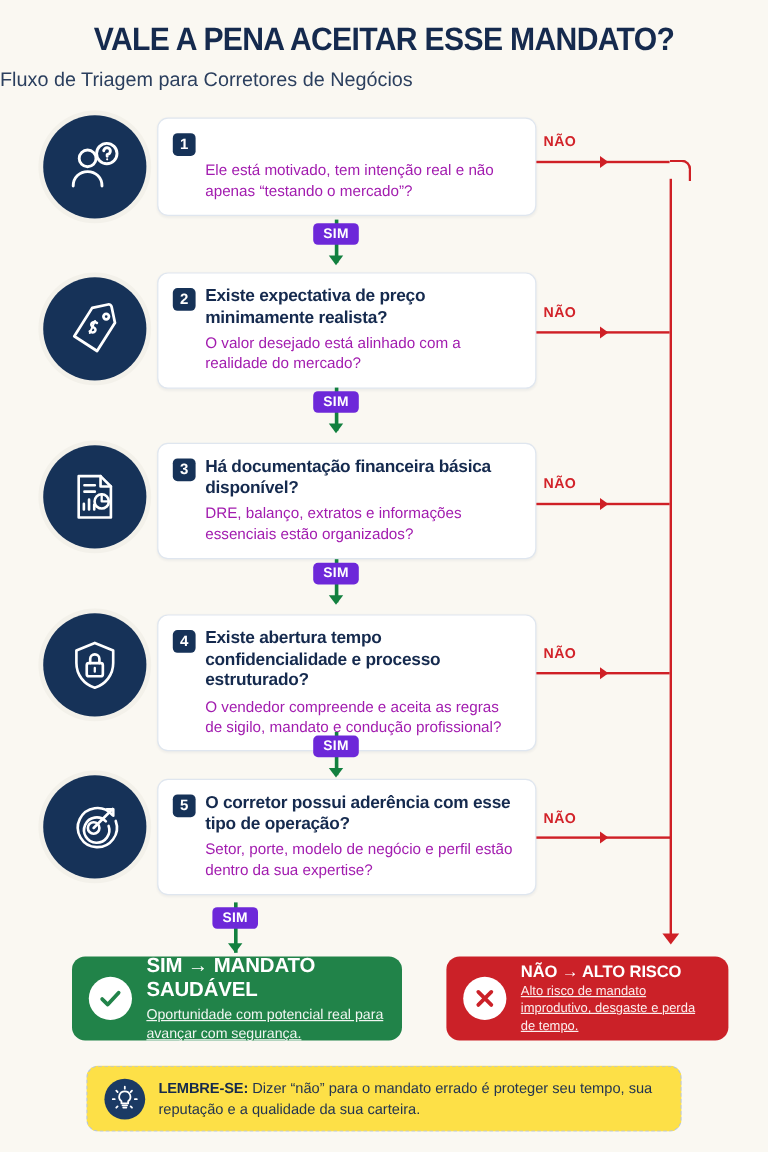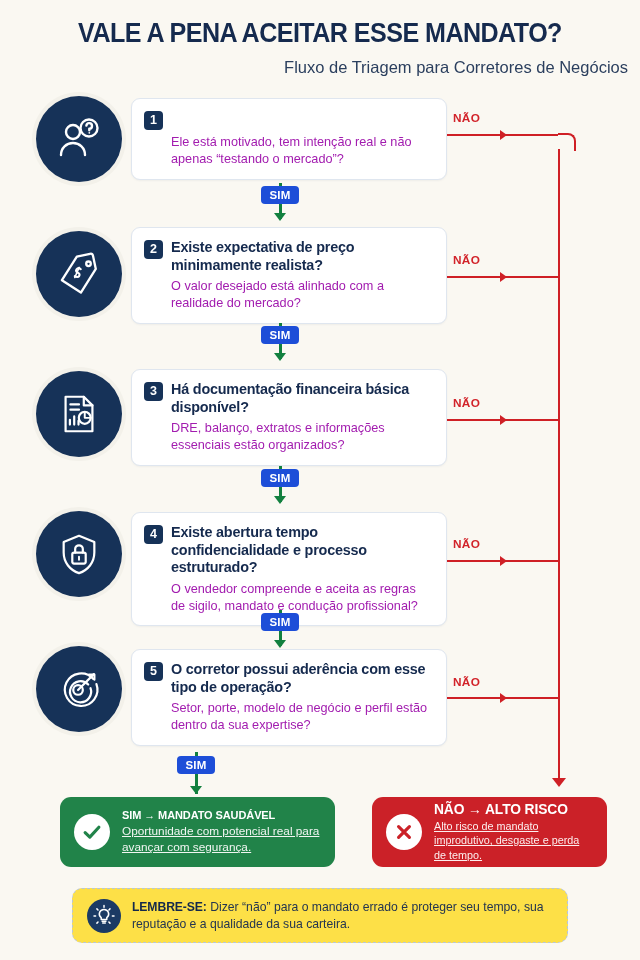--- a/index.html
+++ b/index.html
@@ -15,21 +15,21 @@
 
   
   .title{
     position:absolute;left:0;top:18px;width:640px;text-align:center;
     font-size:27px;font-weight:bold;letter-spacing:-0.6px;
     color:#152a4e;
     font-family:"Liberation Sans", sans-serif;
     transform:scaleX(0.93);
   }
   .subtitle{
-    position:absolute;left:0;top:58px;width:628px;text-align:right;
+    position:absolute;left:0;top:58px;width:628px;text-align:left;
     font-size:16.5px;font-weight:400;color:#2b3f5e;
   }
 
   
   .row{position:absolute;left:0;width:640px;}
   .badge-circle{
     position:absolute;left:36px;width:86px;height:86px;border-radius:50%;
     background:#163258;
     box-shadow:0 0 0 4px #f3f1ea;
     display:flex;align-items:center;justify-content:center;
@@ -59,21 +59,21 @@
   .desc{
     margin:4px 4px 0 27px;
     font-size:12.7px;line-height:1.33;color:#a21caf;font-weight:400;
   }
 
   
   .sim-wrap{position:absolute;left:0;width:640px;height:40px;}
   .sim-line{position:absolute;left:279px;width:2.5px;background:#12803f;}
   .sim-badge{
     position:absolute;width:38px;height:18px;border-radius:4px;
-    background:#1d4ed8;color:#fff;font-size:11.5px;font-weight:bold;
+    background:#6d28d9;color:#fff;font-size:11.5px;font-weight:bold;
     line-height:18px;text-align:center;letter-spacing:.2px;
   }
   .sim-arrow{
     position:absolute;width:0;height:0;
     border-left:6px solid transparent;border-right:6px solid transparent;
     border-top:8px solid #12803f;
   }
 
   
   .nao-label{
@@ -102,21 +102,21 @@
   .result{
     position:absolute;border-radius:11px;box-sizing:border-box;
     display:flex;align-items:center;gap:12px;padding:12px 14px;
   }
   .result.green{background:#218349;left:60px;top:797px;width:275px;height:70px;}
   .result.red{background:#cb2128;left:372px;top:797px;width:235px;height:70px;}
   .res-icon{
     flex:0 0 auto;width:36px;height:36px;border-radius:50%;background:#fff;
     display:flex;align-items:center;justify-content:center;
   }
-  .res-title{font-size:11px;font-weight:bold;color:#fff;letter-spacing:-0.1px;}
+  .res-title{font-size:17px;font-weight:bold;color:#fff;letter-spacing:-0.1px;}
   .red .res-title{font-size:13.8px;}
   .res-sub{font-size:11.8px;color:#f1f6f2;line-height:1.36;margin-top:2px;font-weight:400;text-decoration:underline;}
   .red .res-sub{font-size:10.8px;color:#fdeeee;}
 
   
   .note{
     position:absolute;left:72px;top:888px;width:496px;height:55px;
     border:1.6px dashed #b9c6d6;border-radius:10px;background:#fde047;
     box-sizing:border-box;display:flex;align-items:center;gap:11px;padding:0 14px;
   }

